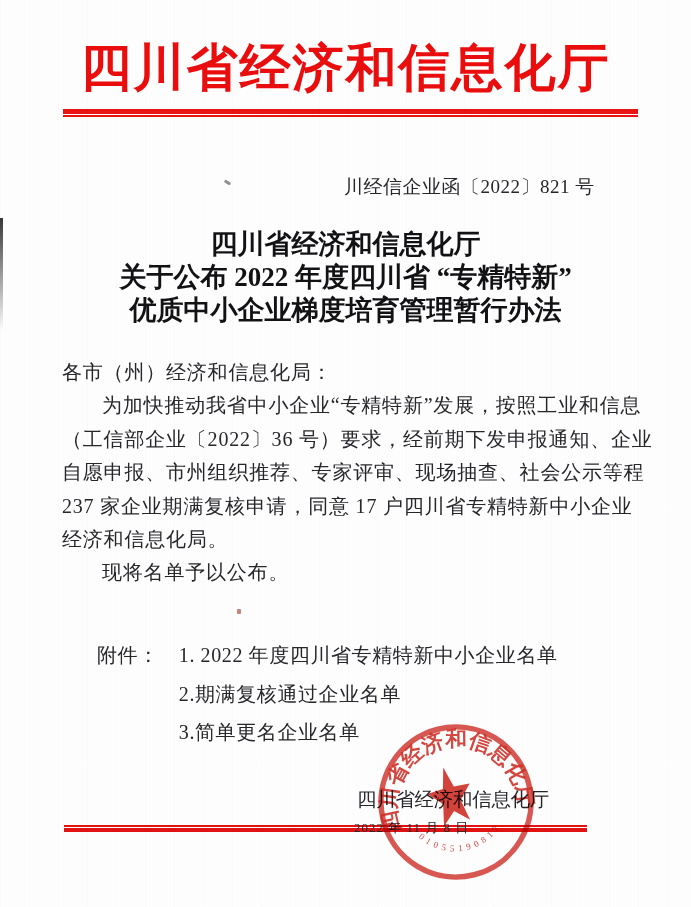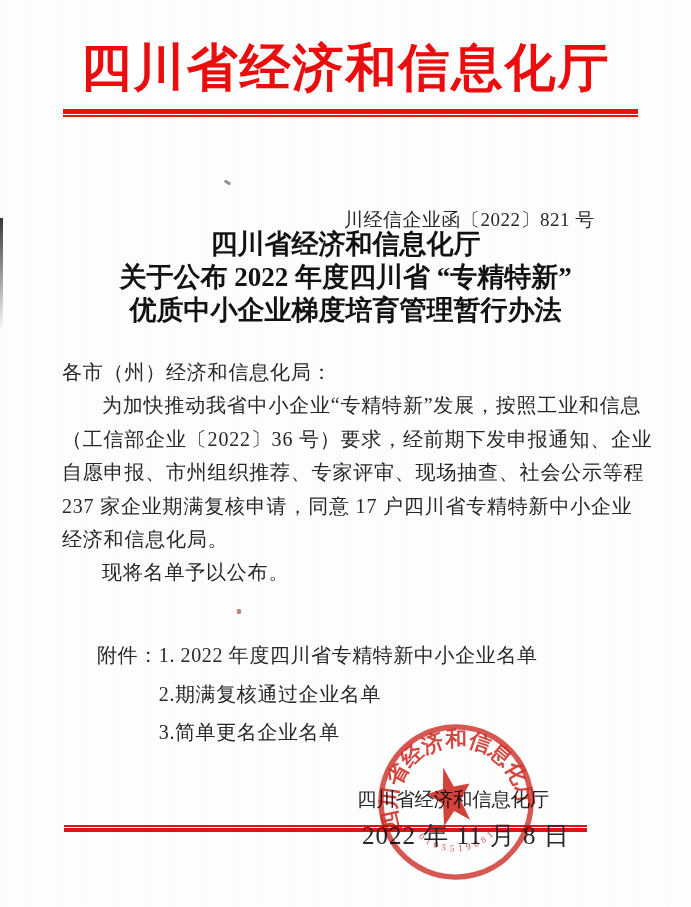--- a/index.html
+++ b/index.html
@@ -15,21 +15,21 @@
   }
   
   .header-title{
     position:absolute;top:34px;left:0;width:100%;text-align:center;
     font-size:51px;font-weight:bold;color:#ea0d0d;letter-spacing:2px;white-space:nowrap;
   }
   .header-rule{position:absolute;top:109px;left:63px;width:575px;}
   .header-rule .thick{height:4.5px;background:#e81414;}
   .header-rule .thin{height:1.8px;background:#e81414;margin-top:1.6px;}
   
-  .doc-number{position:absolute;top:174px;left:344px;font-size:19px;letter-spacing:.5px;white-space:nowrap;margin-top:33px;}
+  .doc-number{position:absolute;top:174px;left:344px;font-size:19px;letter-spacing:.5px;white-space:nowrap;}
   .artifact-comma{
     position:absolute;left:224px;top:181px;width:7px;height:3px;background:#6a6a6a;
     transform:rotate(32deg);border-radius:2px;opacity:.75;
   }
   .edge-artifact{
     position:absolute;left:0;top:218px;width:3px;height:122px;
     background:linear-gradient(#151515,rgba(0,0,0,0) 92%);opacity:.85;
   }
   
   .doc-title{
@@ -37,25 +37,25 @@
     font-size:27px;font-weight:bold;line-height:33px;color:#121215;white-space:nowrap;
   }
   
   .body-text{
     position:absolute;top:344px;left:62px;width:572px;
     font-size:20px;line-height:33.4px;letter-spacing:.8px;white-space:nowrap;margin-top:12px;
   }
   .body-text .indent{text-indent:2em;}
   
   .attachments{position:absolute;top:636px;left:97px;font-size:20px;letter-spacing:.6px;display:flex;}
-  .att-items div{line-height:38.5px;white-space:nowrap;}
+  .att-items div{line-height:38.5px;white-space:nowrap;margin-left:20px;}
   .att-label{line-height:38.5px;white-space:nowrap;text-align:center;}
   
   .sig-agency{position:absolute;top:786px;left:357px;font-size:19.5px;letter-spacing:-.3px;z-index:3;white-space:nowrap;}
-  .sig-date{position:absolute;top:819px;left:362px;font-size:25px;letter-spacing:1px;z-index:3;white-space:nowrap;}
+  .sig-date{position:absolute;top:819px;left:354px;font-size:13px;letter-spacing:1px;z-index:3;white-space:nowrap;}
   
   .footer-rule{position:absolute;top:825px;left:64px;width:523px;z-index:2;mix-blend-mode:multiply;}
   .footer-rule .thin{height:1.8px;background:#e31212;}
   .footer-rule .thick{height:4px;background:#e31212;margin-top:1.4px;}
   
   .seal{position:absolute;left:367px;top:713px;width:178px;height:178px;mix-blend-mode:multiply;z-index:4;}
   .speck{position:absolute;left:237px;top:609px;width:4px;height:5px;background:#b4685a;opacity:.8;border-radius:1px;}
 </style>
 </head>
 <body>

